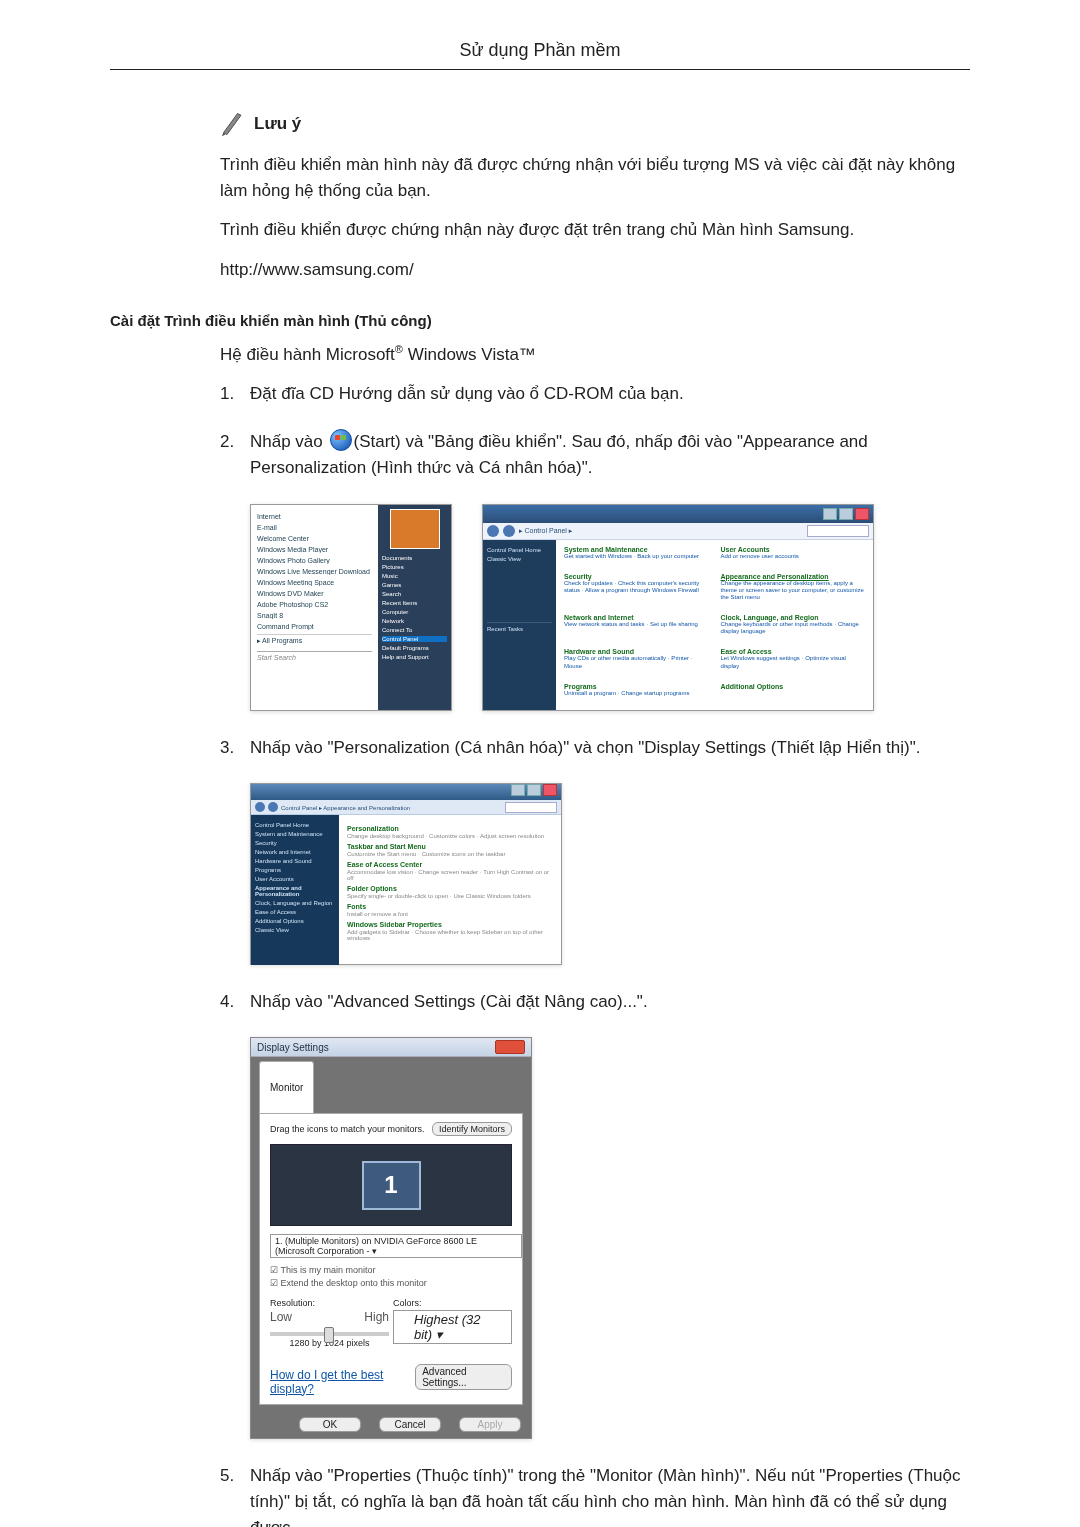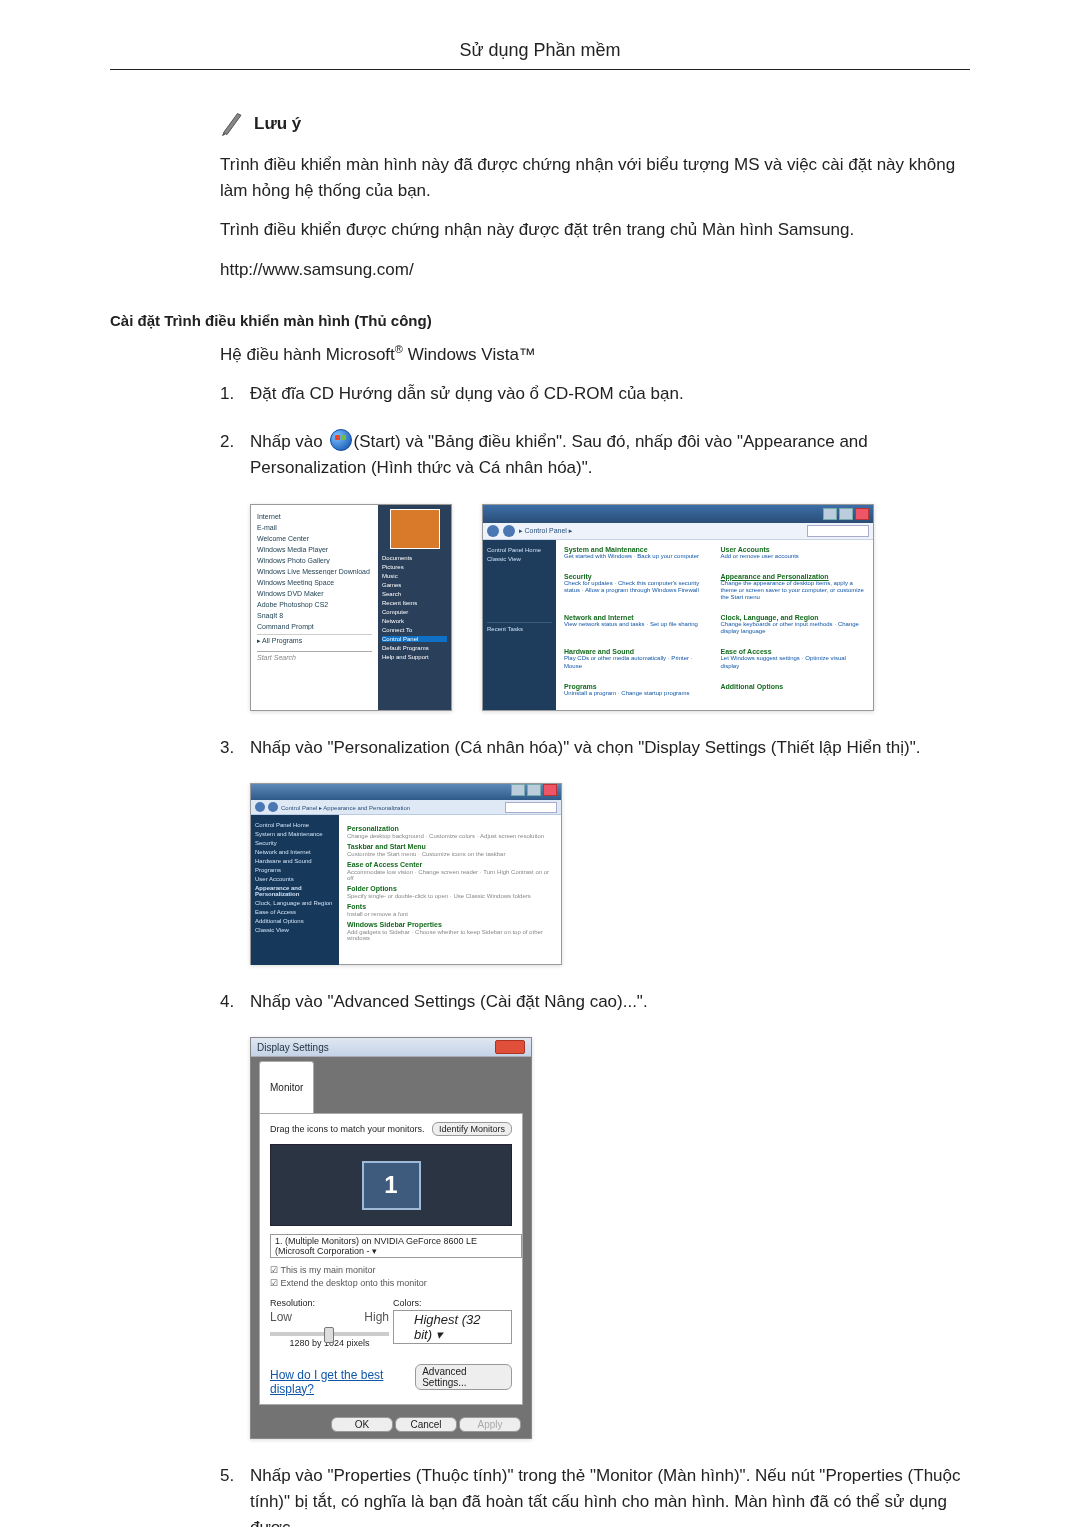--- a/index.html
+++ b/index.html
@@ -236,21 +236,21 @@
   .dd-check{font-size:9px;color:#555;line-height:1.4;}
   .dd-grid{display:flex;gap:4px;margin-top:8px;}
   .dd-col{flex:1;}
   .dd-col .lbl{font-size:9px;margin-bottom:2px;}
   .dd-slider{height:4px;background:#ccc;position:relative;margin:8px 0 2px;}
   .dd-slider .thumb{position:absolute;left:45%;top:-5px;width:8px;height:14px;background:#ddd;border:1px solid #777;border-radius:2px;}
   .dd-minmax{display:flex;justify-content:space-between;font-size:12px;color:#555;}
   .dd-resval{text-align:center;font-size:9px;margin-top:2px;}
   .dd-drop{border:1px solid #999;background:#fff;padding:1px 20px;font-size:13px;font-style:italic;}
   .dd-link{color:#1056a8;font-size:12px;margin-top:10px;display:inline-block;text-decoration:underline;}
-  .dd-footer{display:flex;justify-content:flex-end;gap:2px;padding:6px 10px;align-items:flex-end;}
+  .dd-footer{display:flex;justify-content:flex-end;gap:18px;padding:6px 10px;align-items:flex-end;}
   .dd-footer .dd-btn{min-width:48px;text-align:center;}
   .dd-footer .dd-btn.disabled{color:#aaa;}
 </style>
 </head>
 <body>
 
 <div class="page">
   <div class="header-title">Sử dụng Phần mềm</div>
   <hr class="hr">
 

